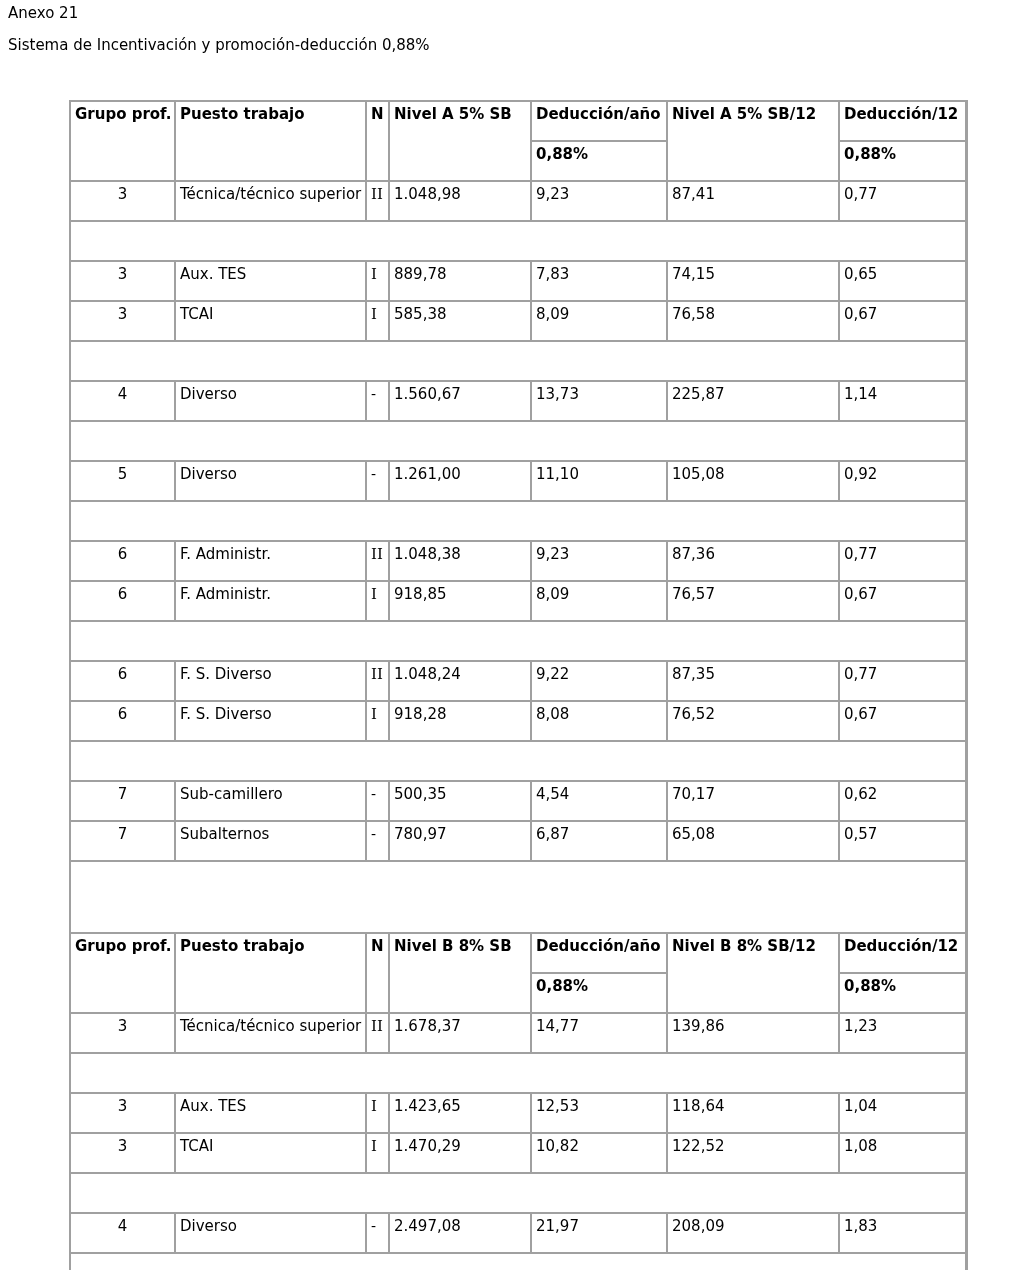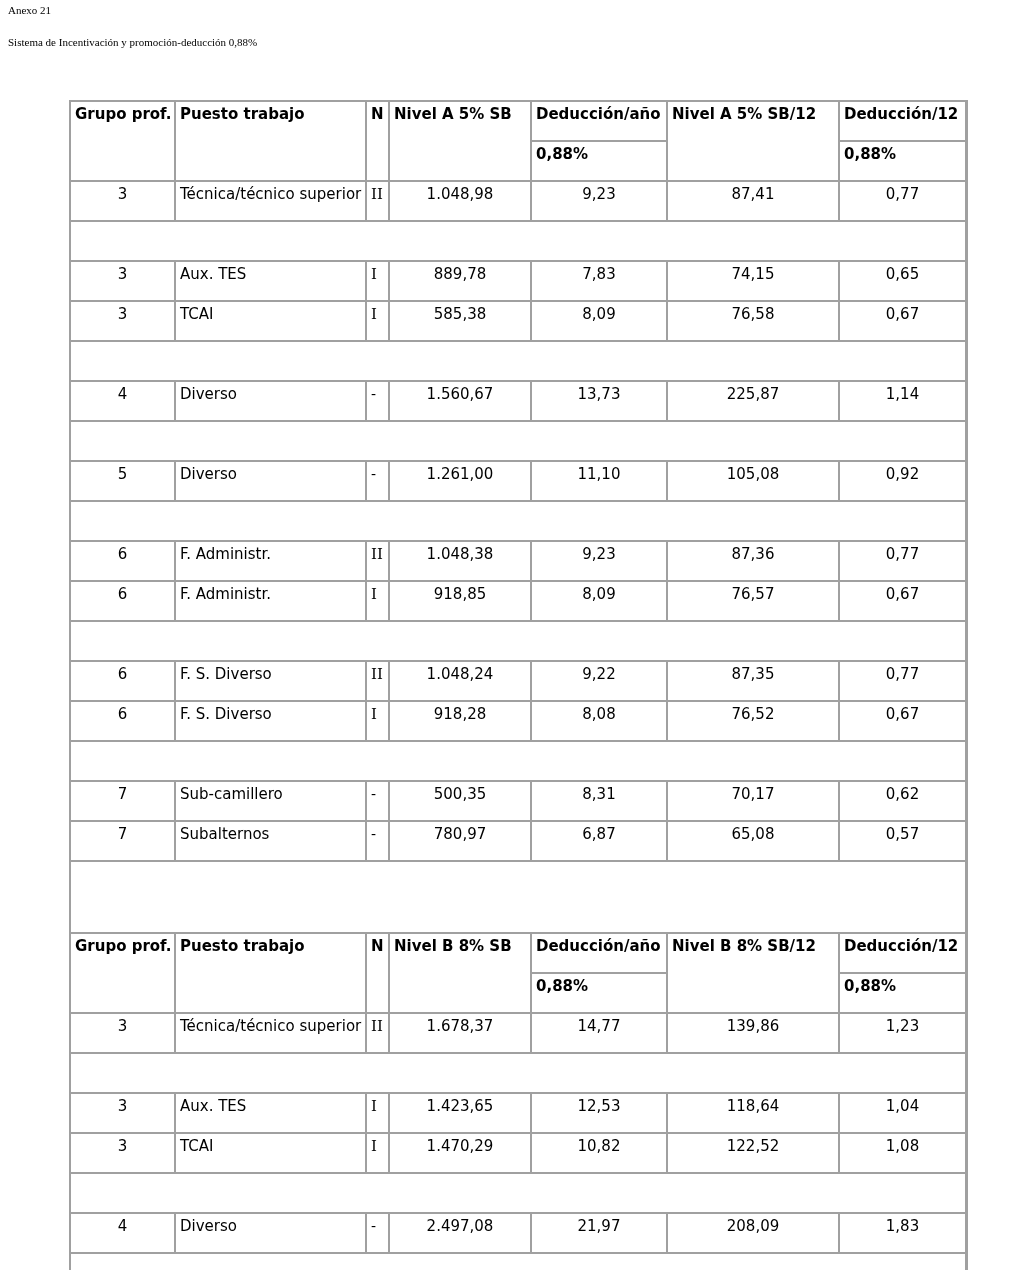--- a/index.html
+++ b/index.html
@@ -2,21 +2,21 @@
 <html><head>
   <meta charset="utf-8">
   <style>
     html, body { margin: 0; padding: 0; background: #ffffff; }
     body {
       width: 1029px; height: 1270px; overflow: hidden;
       font-family: "DejaVu Sans", sans-serif;
       font-size: 15px; color: #000;
       position: relative;
     }
-    .line { position: absolute; left: 8px; font-size: 11px; white-space: nowrap; font-family: Liberation Serif, serif; }
+    .line { position: absolute; left: 8px; font-size: 15px; white-space: nowrap; }
     #l1 { top: 4px; }
     #l2 { top: 36px; }
     table.annex {
       position: absolute; left: 69px; top: 100px;
       border-collapse: separate; border-spacing: 0;
       width: 898px;
       table-layout: fixed;
       border: 2px solid #a0a0a0;
       border-right-width: 1px; border-bottom-width: 1px;
     }
@@ -27,21 +27,21 @@
       vertical-align: top;
       height: 35px;
       font-size: 15px;
       overflow: hidden; white-space: nowrap;
     }
     table.annex th { font-weight: bold; text-align: left; }
     th.c-nivel, th.c-nivel12 { text-align: right; margin-left: 14px; }
     th.c-pct { text-align: center; margin-top: 39px; }
     td.c-grupo { text-align: center; }
     td.c-n { text-align: left; font-family: "DejaVu Serif", serif; font-size: 14px; }
-    td.num { text-align: center; margin-top: 17px; }
+    td.num { text-align: left; margin-top: 17px; }
     tr.spacer td { height: 35px; }
     tr.spacer-big td { height: 67px; }
     col.w1 { width: 105px; } col.w2 { width: 191px; } col.w3 { width: 23px; }
     col.w4 { width: 142px; } col.w5 { width: 136px; } col.w6 { width: 172px; } col.w7 { width: 127px; }
   </style>
 </head>
 <body>
 
 <div id="l1" class="line">Anexo 21</div>
 <div id="l2" class="line">Sistema de Incentivación y promoción-deducción 0,88%</div>
@@ -169,21 +169,21 @@
       <td class="num">0,67</td>
     </tr>
     <tr class="spacer">
         <td colspan="7"></td>
       </tr>
     <tr>
       <td class="c-grupo">7</td>
       <td>Sub-camillero</td>
       <td class="c-n">-</td>
       <td class="num">500,35</td>
-      <td class="num">8,31</td>
+      <td class="num">4,54</td>
       <td class="num">70,17</td>
       <td class="num">0,62</td>
     </tr>
     <tr>
       <td class="c-grupo">7</td>
       <td>Subalternos</td>
       <td class="c-n">-</td>
       <td class="num">780,97</td>
       <td class="num">6,87</td>
       <td class="num">65,08</td>

